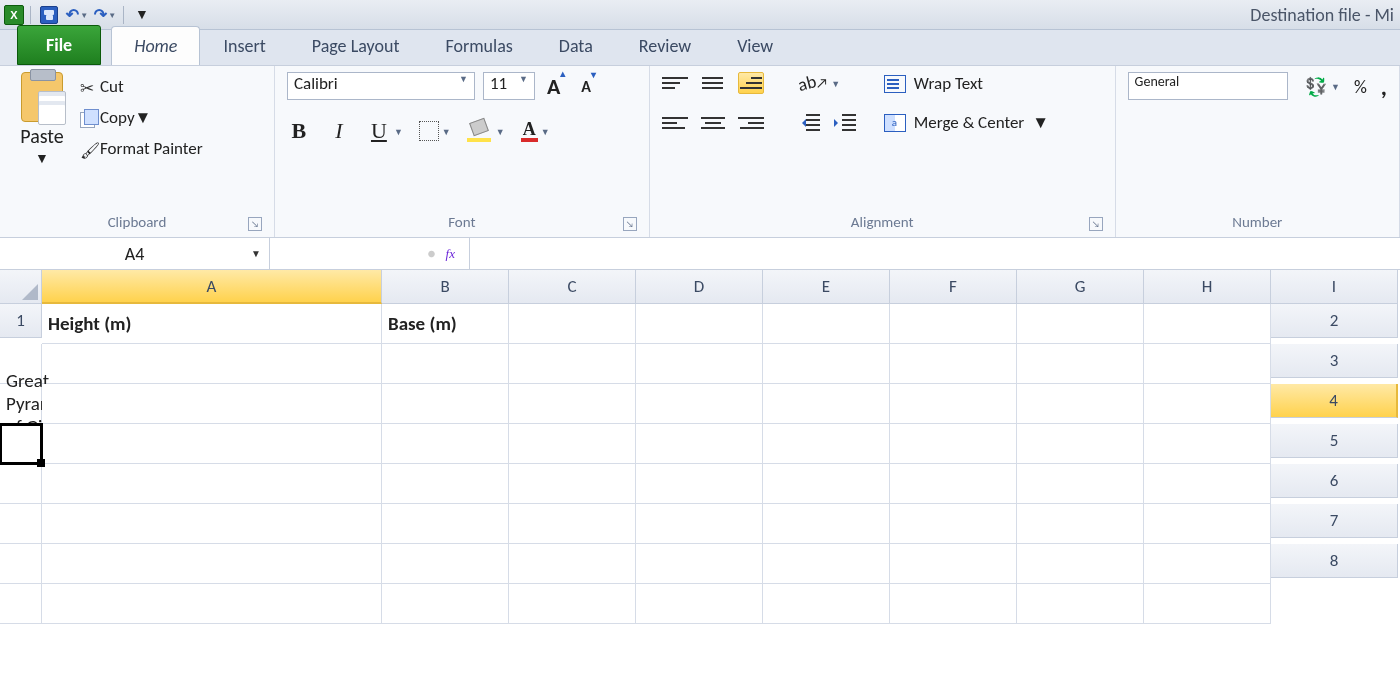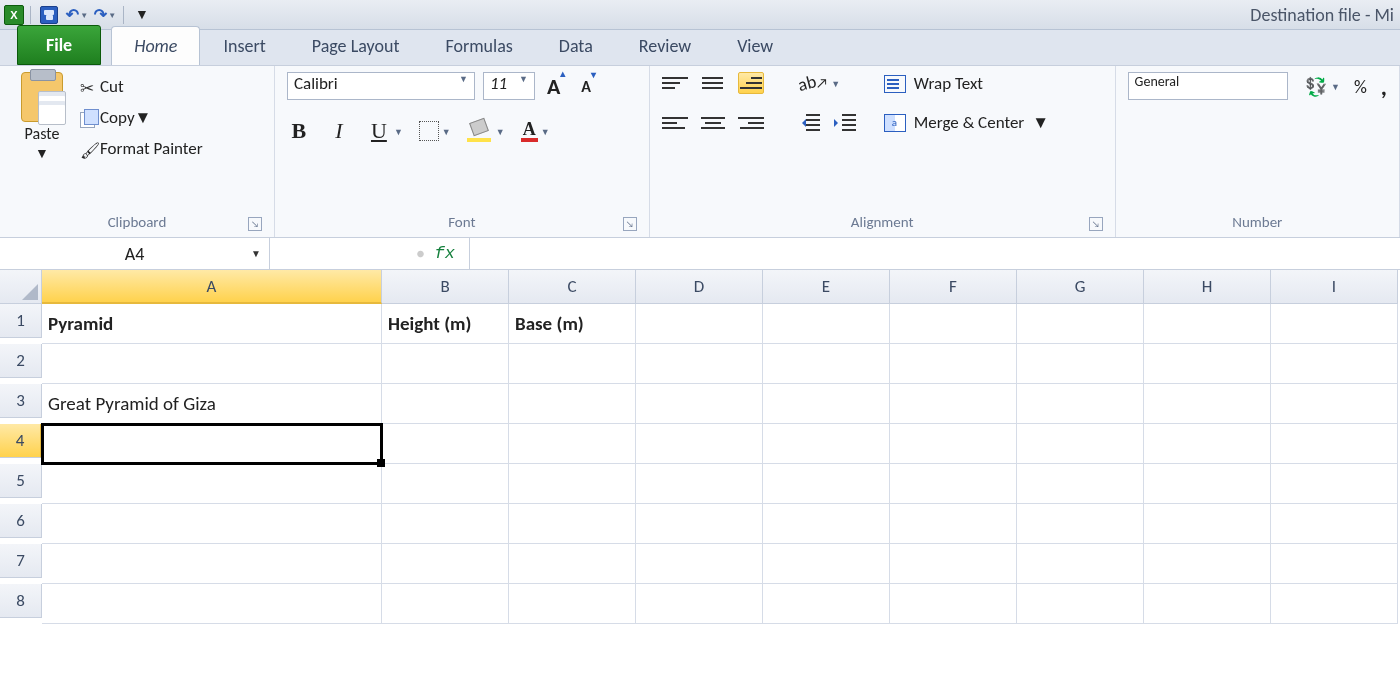--- a/index.html
+++ b/index.html
@@ -43,36 +43,36 @@
   .group{border-right:1px solid #d6dce7;padding:6px 12px 0 12px;display:flex;flex-direction:column;justify-content:space-between;}
   .group-body{display:flex;gap:8px;}
   .group-label{text-align:center;color:#6c7a93;font-size:15px;padding:4px 0 6px 0;position:relative;}
   .group-label .launcher{position:absolute;right:0;bottom:6px;width:14px;height:14px;border:1px solid #98a6be;font-size:9px;line-height:12px;color:#6c7a93;}
 
   
   .paste-col{display:flex;flex-direction:column;align-items:center;gap:2px;width:60px;}
   .paste-icon{width:42px;height:50px;background:#f5c76b;border:1px solid #c99b2e;border-radius:4px;position:relative;}
   .paste-icon::before{content:"";position:absolute;left:8px;top:-4px;width:24px;height:10px;background:#b7bec9;border:1px solid #8a93a3;border-radius:2px;}
   .paste-icon::after{content:"";position:absolute;right:-4px;bottom:-4px;width:26px;height:32px;background:#fff;border:1px solid #b7bec9;border-radius:2px;box-shadow:inset 0 4px 0 #e3e8f0, inset 0 9px 0 #fff, inset 0 13px 0 #e3e8f0;}
-  .paste-label-row{display:flex;align-items:center;font-size:16px;}
+  .paste-label-row{display:flex;align-items:center;font-size:20px;}
   .clip-side{display:flex;flex-direction:column;gap:10px;padding-top:4px;}
   .clip-row{display:flex;align-items:center;gap:0;font-size:17px;}
   .sci{width:20px;height:18px;display:inline-block;}
   .cut-ic::before{content:"✂";font-size:17px;color:#333;}
   .copy-ic{position:relative;width:20px;height:18px;}
   .copy-ic::before{content:"";position:absolute;left:0;top:3px;width:13px;height:14px;background:#fff;border:1px solid #97a5bd;}
   .copy-ic::after{content:"";position:absolute;left:4px;top:0;width:13px;height:14px;background:#cfe0ff;border:1px solid #6f8fcf;}
   .brush-ic::before{content:"🖌";font-size:16px;}
 
   
   .font-row{display:flex;gap:8px;align-items:center;}
   .combo{height:28px;border:1px solid #abb6c9;background:#fff;display:flex;align-items:flex-start;justify-content:space-between;padding:0 6px;}
   .combo .caret{font-size:9px;color:#5a6b86;}
   .font-name{width:188px;font-size:17px;}
-  .font-size{width:52px;font-size:17px;font-style:italic;}
+  .font-size{width:52px;font-size:17px;}
   .font-grow,.font-shrink{font-family:"Times New Roman",serif;position:relative;padding:0 4px;}
   .font-grow{font-size:22px;font-weight:bold;}
   .font-grow sup,.font-shrink sup{color:#2b5fc0;font-size:10px;position:relative;top:-8px;}
   .font-shrink{font-size:16px;font-weight:bold;}
   .font-tools{display:flex;gap:16px;align-items:center;margin-top:18px;}
   .fbtn{font-family:"Times New Roman",serif;font-size:22px;width:24px;text-align:center;}
   .fbtn.b{font-weight:bold;}
   .fbtn.i{font-style:italic;}
   .fbtn.u{text-decoration:underline;}
   .split{display:flex;align-items:center;} .split .caret{font-size:9px;margin-left:3px;color:#5a6b86;}
@@ -110,21 +110,21 @@
   .num-col{display:flex;flex-direction:row;gap:18px;}
   .num-combo{width:160px;}
   .num-tools{display:flex;gap:14px;align-items:center;font-size:18px;}
   .cur-ic{font-size:18px;}
 
   
   .fxbar{height:32px;display:flex;align-items:stretch;border-bottom:1px solid #c7cfdd;background:#fff;}
   .namebox{width:270px;border-right:1px solid #c7cfdd;display:flex;align-items:center;justify-content:center;font-size:18px;position:relative;}
   .namebox .caret{position:absolute;right:8px;font-size:10px;color:#333;}
   .fx-icons{width:200px;border-right:1px solid #c7cfdd;display:flex;align-items:center;justify-content:flex-end;padding-right:14px;gap:10px;color:#888;}
-  .fx-label{font-style:italic;font-family:Liberation Mono, monospace;font-size:17px;color:#15803d;}
+  .fx-label{font-style:italic;font-family:Liberation Serif, serif;font-size:13px;color:#6d28d9;}
   .fx-input{flex:1;padding:0 8px;display:flex;align-items:center;}
 
   
   .grid{display:grid;grid-template-columns:42px 340px repeat(8,127px);}
   .hdr,.rowhdr{background:linear-gradient(#f3f5f9,#e5e9f1);border-right:1px solid #c7cfdd;border-bottom:1px solid #c7cfdd;display:flex;align-items:center;justify-content:center;height:34px;font-size:17px;color:#3b4a63;}
   .hdr.sel-col{background:linear-gradient(#ffe9a6,#ffd24d);border-bottom:2px solid #e7b93c;}
   .rowhdr.sel-row{background:linear-gradient(#ffe9a6,#ffd24d);border-right:2px solid #e7b93c;}
   .selall{background:linear-gradient(#f3f5f9,#e5e9f1);border-right:1px solid #c7cfdd;border-bottom:1px solid #c7cfdd;position:relative;}
   .selall::after{content:"";position:absolute;right:3px;bottom:3px;border:8px solid transparent;border-right-color:#b0b9c9;border-bottom-color:#b0b9c9;}
   .cell{height:40px;border-right:1px solid #d6dce7;border-bottom:1px solid #d6dce7;padding:0 6px;display:flex;align-items:center;font-size:19px;background:#fff;}
@@ -330,21 +330,20 @@
     <div class="hdr sel-col">A</div>
     <div class="hdr">B</div>
     <div class="hdr">C</div>
     <div class="hdr">D</div>
     <div class="hdr">E</div>
     <div class="hdr">F</div>
     <div class="hdr">G</div>
     <div class="hdr">H</div>
     <div class="hdr">I</div>
     <div class="rowhdr">1</div>
-    <div class="cell bold">Pyramid</div>
     <div class="cell bold">Height (m)</div>
     <div class="cell bold">Base (m)</div>
     <div class="cell"></div>
     <div class="cell"></div>
     <div class="cell"></div>
     <div class="cell"></div>
     <div class="cell"></div>
     <div class="cell"></div>
     <div class="rowhdr">2</div>
     <div class="cell"></div>

